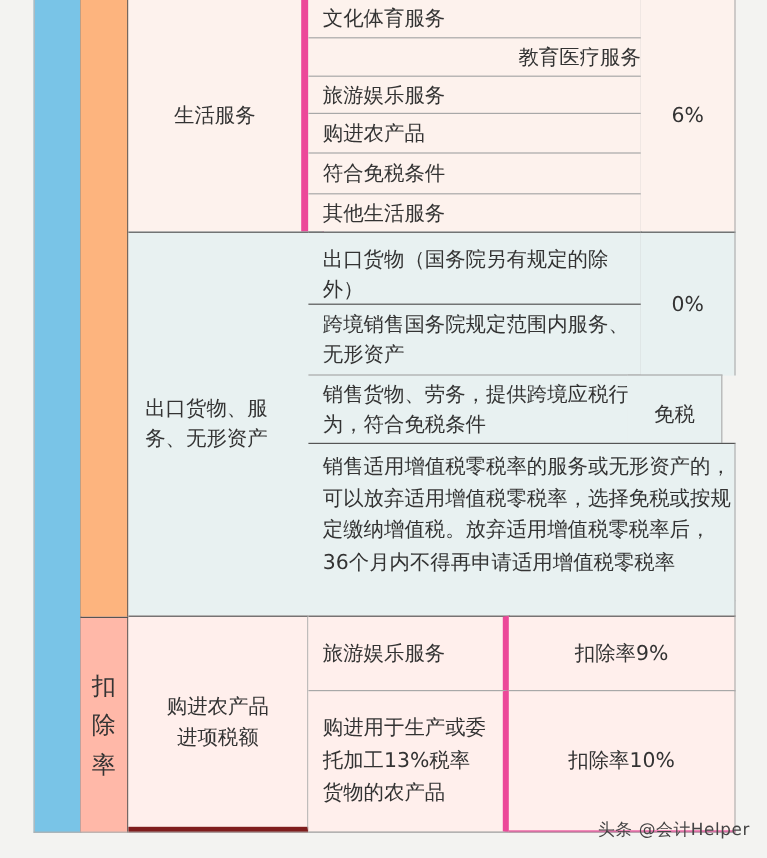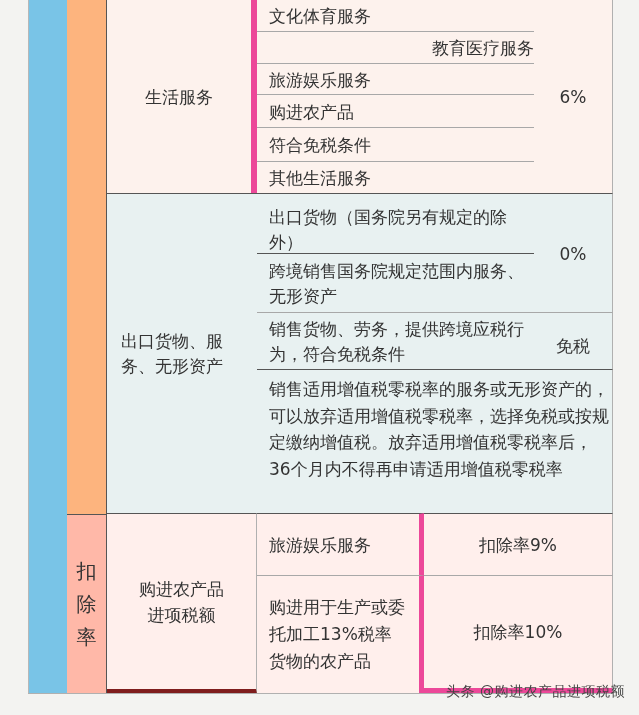--- a/index.html
+++ b/index.html
@@ -69,39 +69,39 @@
   </div>
 <div class="abs cell exp bt brl" style="left:257px;top:253px;width:278px;height:60px;line-height:25px;padding-right:8px;">
     <span>跨境销售国务院规定范围内服务、无形资产</span>
   </div>
 <div class="abs cell exp bt brl" style="left:257px;top:312px;width:278px;height:58px;line-height:25px;padding-right:8px;border-top-color:#a8a8a8;">
     <span>销售货物、劳务，提供跨境应税行为，符合免税条件</span>
   </div>
 <div class="abs cell center exp bt" style="left:534px;top:193px;width:79px;height:120px;border-right:1px solid #b0b0b0;">
     <span>0%</span>
   </div>
-<div class="abs cell center exp btl brl" style="left:534px;top:312px;width:79px;height:66px;">
+<div class="abs cell center exp btl brl" style="left:523px;top:312px;width:79px;height:66px;">
     <span>免税</span>
   </div>
 <div class="abs cell exp bt brl" style="left:257px;top:369px;width:356px;height:132px;line-height:26.5px;padding-right:0;align-items:flex-start;padding-top:6px;">
     <span>销售适用增值税零税率的服务或无形资产的，可以放弃适用增值税零税率，选择免税或按规定缴纳增值税。放弃适用增值税零税率后，36个月内不得再申请适用增值税零税率</span>
   </div>
 <div class="abs exp" style="left:257px;top:500px;width:356px;height:14px;border-right:1px solid #b0b0b0;"></div>
 
 <div class="abs cell center ded bt brl" style="left:107px;top:513px;width:150px;height:181px;border-bottom:5px solid #7f1d1d;">
   <span style="width:100px;display:block;line-height:26px;">购进农产品进项税额</span>
 </div>
 <div class="abs cell ded bt br" style="left:257px;top:513px;width:168px;height:63px;">
     <span>旅游娱乐服务</span>
   </div>
 <div class="abs cell center ded bt brl" style="left:424px;top:513px;width:189px;height:63px;">
     <span>扣除率9%</span>
   </div>
 <div class="abs cell ded btl br" style="left:257px;top:575px;width:168px;height:119px;line-height:27px;padding-right:14px;border-bottom:1px solid #b0b0b0;justify-content:center;">
     <span>购进用于生产或委托加工13%税率货物的农产品</span>
   </div>
-<div class="abs cell center ded btl brl" style="left:424px;top:575px;width:189px;height:119px;border-bottom:6px solid #ec4899;">
+<div class="abs cell center ded btl brl" style="left:424px;top:575px;width:189px;height:119px;border-bottom:2px solid #ec4899;">
     <span>扣除率10%</span>
   </div>
 
 <div class="abs" style="left:28px;top:693px;width:585px;height:1px;background:#b0b0b0;"></div>
 
-<div class="abs wm">头条 @购进农产品进项税额</div>
+<div class="abs wm">头条 @会计Helper</div>
 
 </body></html>

